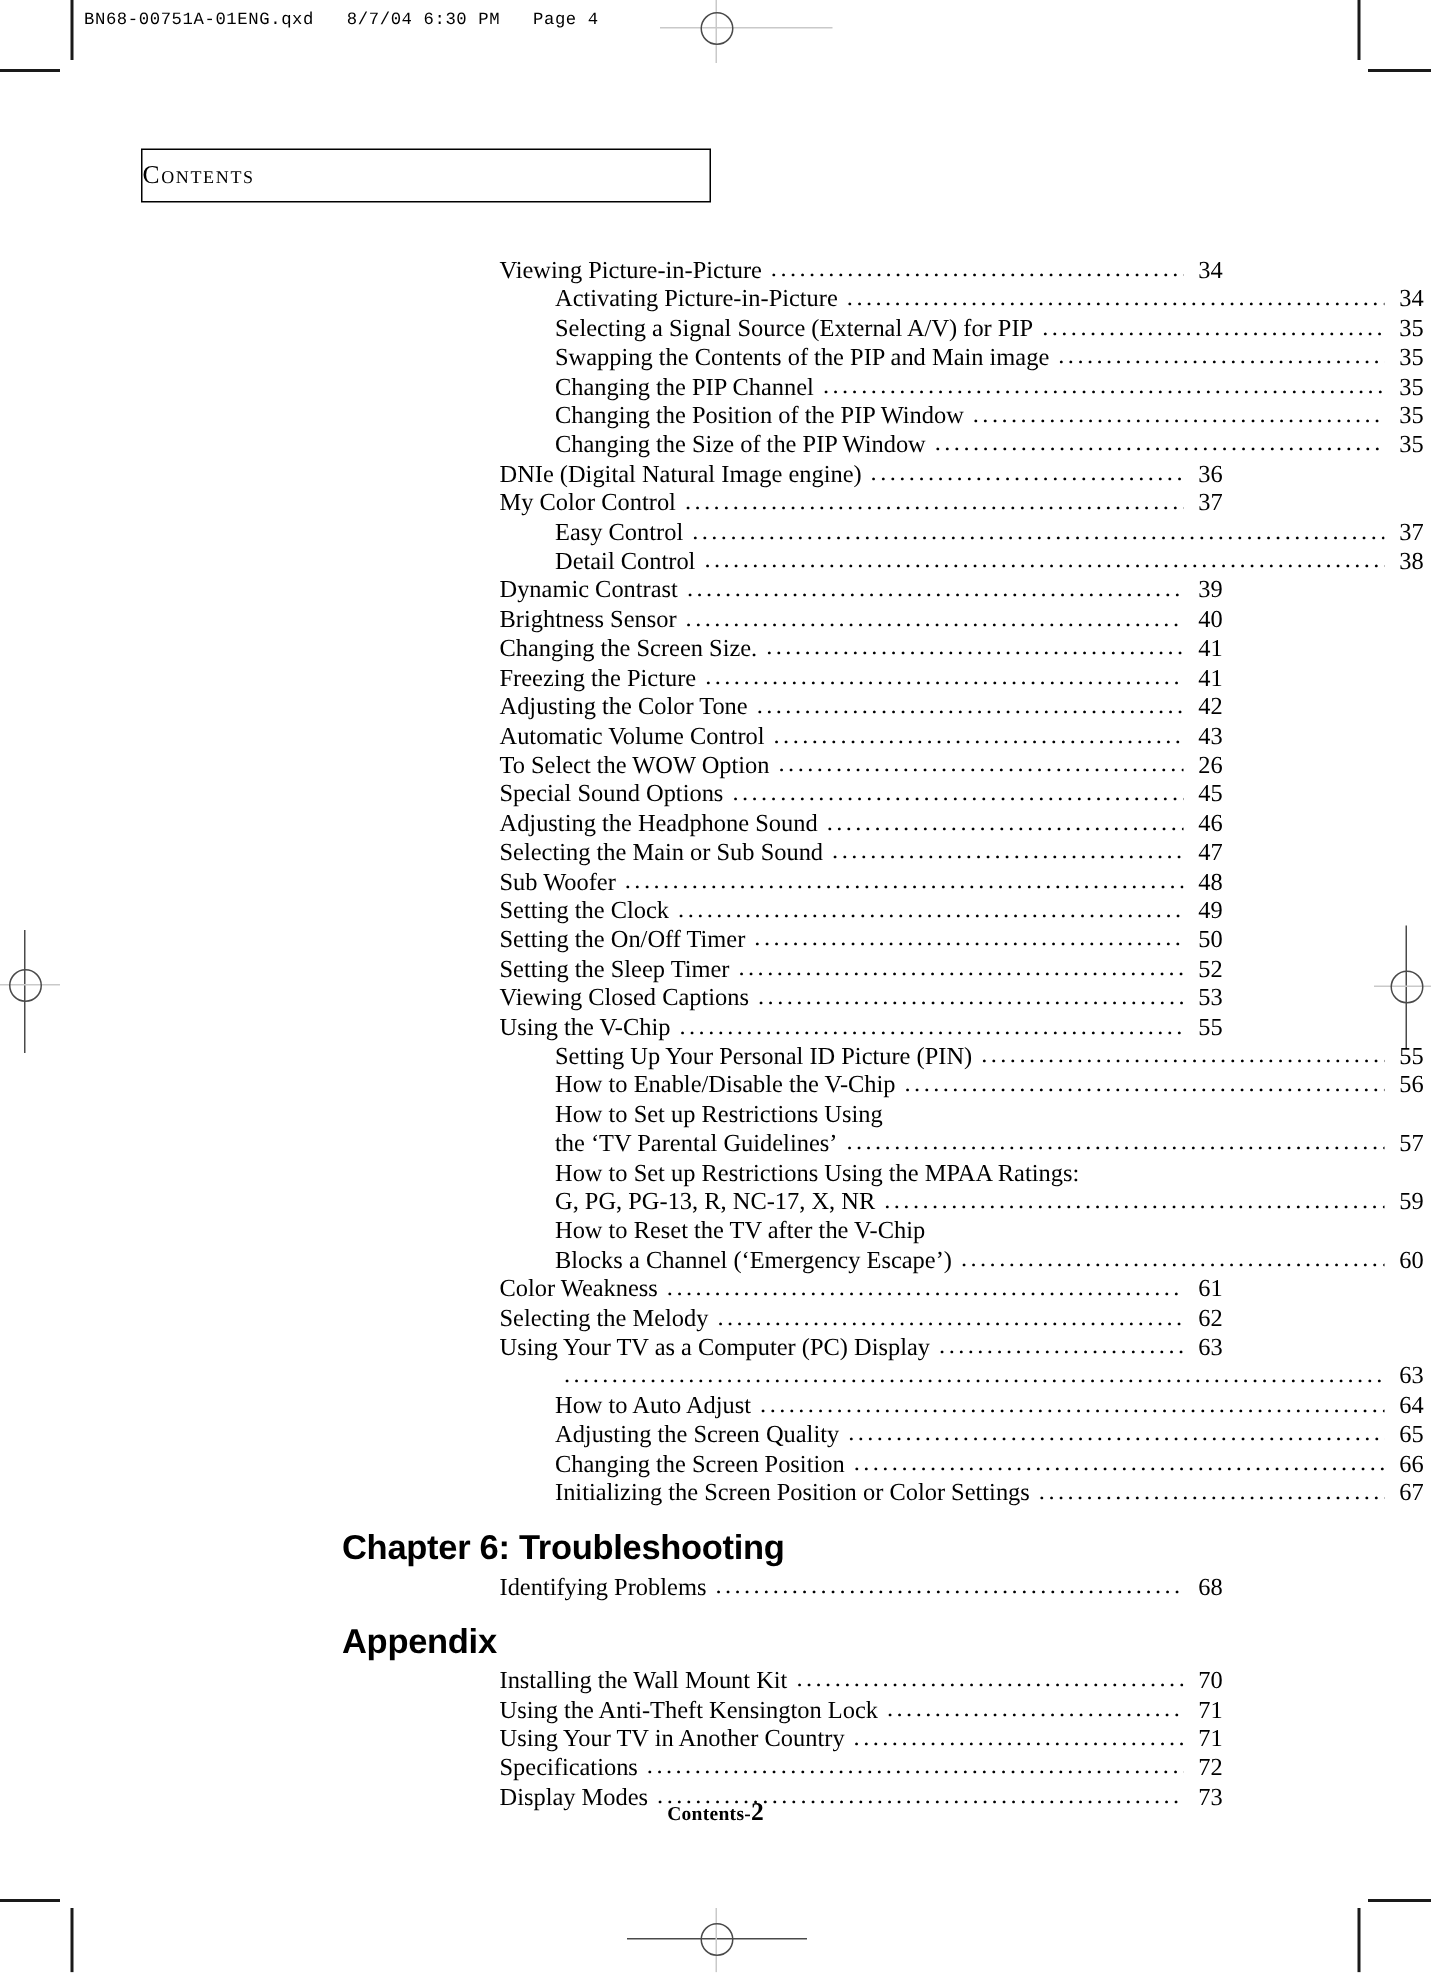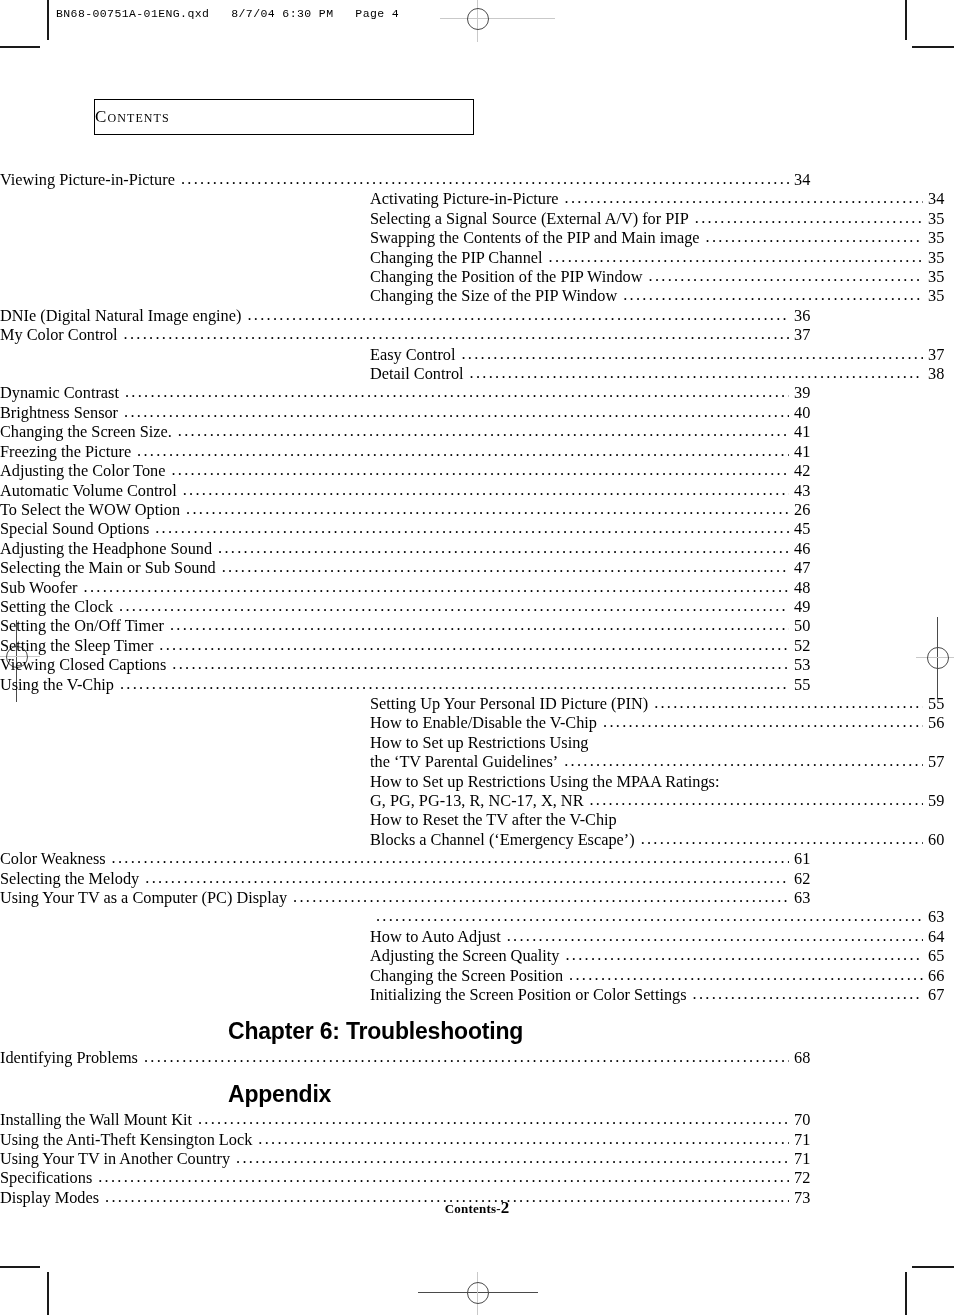--- a/index.html
+++ b/index.html
@@ -112,26 +112,26 @@
     white-space: nowrap;
     margin: 0 5px 0 6px;
     letter-spacing: 2.3px;
     font-size: 16.3px;
     color: #000;
     transform: translateY(-1px);
   }
   .entry .pg {
     flex: 0 0 auto;
     width: 26px;
-    text-align: left;
+    text-align: center;
   }
   .entry .pg.blank { color: transparent; }
 
   
-  .lvl1 { padding-right: 134px; }
+  .lvl1 { padding-left: 333px; padding-right: 134px; }
   .lvl2 { padding-left: 370px; }
 
   
   .entry.nodots .dots { visibility: hidden; }
 
   
   .footer {
     position: absolute;
     left: 0;
     right: 0;

